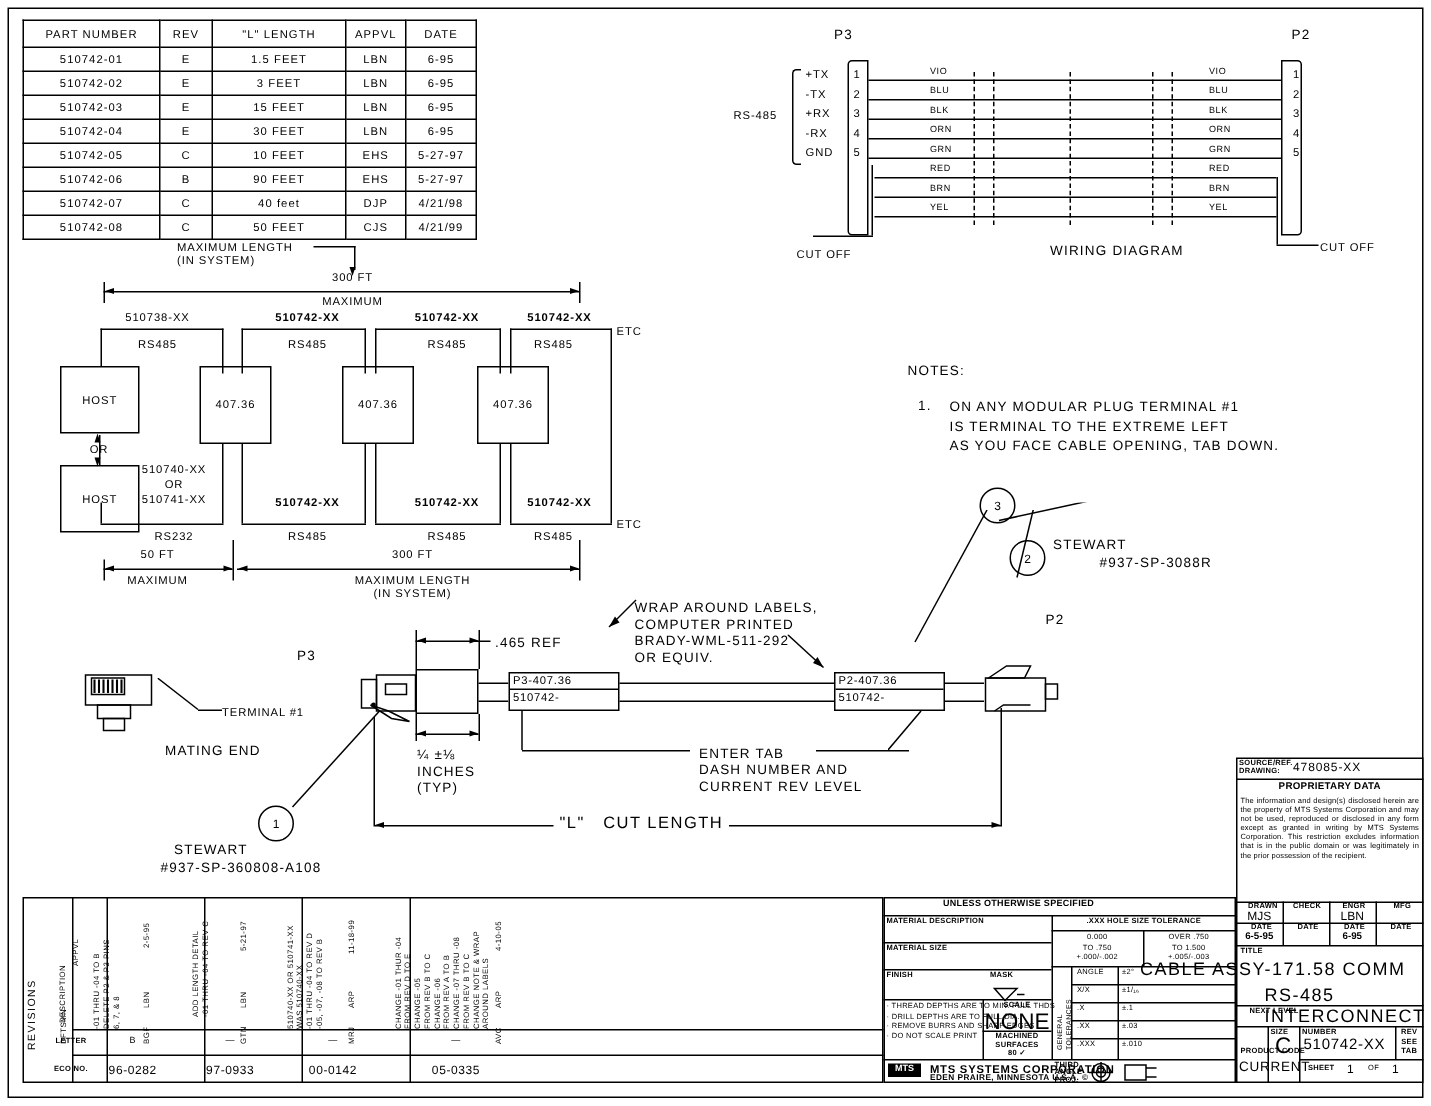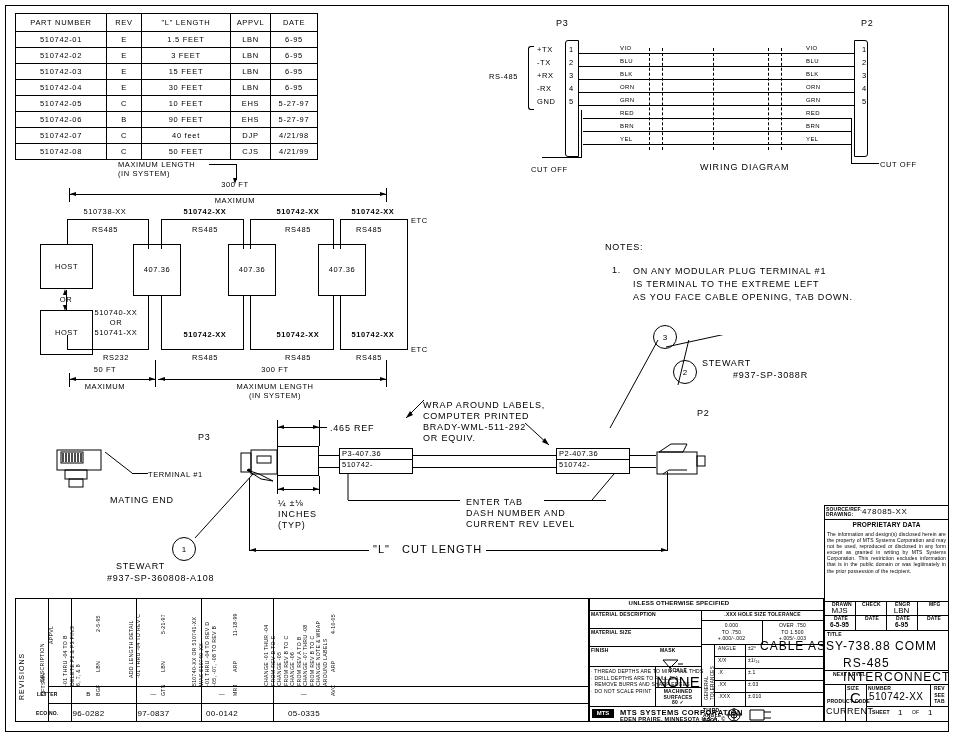--- a/index.html
+++ b/index.html
@@ -450,21 +450,21 @@
   <div class="abs rot" style="left:95px;top:676px;height:20px;">BGF</div>
   <div class="abs t6 ctr" style="left:56px;top:691px;width:65px;">B</div>
   <div class="abs t6 ctr" style="left:56px;top:709px;width:65px;font-size:8px;">96-0282</div>
 
   <div class="abs rot" style="left:128px;top:602px;height:76px;">ADD LENGTH DETAIL
 -01 THRU -04 TO REV C</div>
   <div class="abs rot" style="left:160px;top:602px;height:32px;">5-21-97</div>
   <div class="abs rot" style="left:160px;top:648px;height:24px;">LBN</div>
   <div class="abs rot" style="left:160px;top:676px;height:20px;">GTN</div>
   <div class="abs t6 ctr" style="left:121px;top:691px;width:65px;">—</div>
-  <div class="abs t6 ctr" style="left:121px;top:709px;width:65px;font-size:8px;">97-0837</div>
+  <div class="abs t6 ctr" style="left:121px;top:709px;width:65px;font-size:8px;">97-0933</div>
 
   <div class="abs rot" style="left:191px;top:602px;height:84px;">510740-XX OR 510741-XX
 WAS 510740-XX
 -01 THRU -04 TO REV D
 -05, -07, -08 TO REV B</div>
   <div class="abs rot" style="left:232px;top:602px;height:34px;">11-18-99</div>
   <div class="abs rot" style="left:232px;top:648px;height:24px;">ARP</div>
   <div class="abs rot" style="left:232px;top:676px;height:20px;">MRJ</div>
   <div class="abs t6 ctr" style="left:186px;top:691px;width:72px;">—</div>
   <div class="abs t6 ctr" style="left:186px;top:709px;width:72px;font-size:8px;">00-0142</div>
@@ -515,21 +515,21 @@
   <div class="abs t5 b" style="left:834px;top:616px;">DATE</div>
   <div class="abs t5 b" style="left:865px;top:616px;">DATE</div>
   <div class="abs t5 b" style="left:896px;top:616px;">DATE</div>
   <div class="abs t5 b" style="left:927px;top:616px;">DATE</div>
   <div class="abs ctr b" style="left:824px;top:621px;width:31px;font-size:6.5px;">6-5-95</div>
   <div class="abs ctr b" style="left:855px;top:621px;width:31px;font-size:6.5px;"></div>
   <div class="abs ctr b" style="left:886px;top:621px;width:31px;font-size:6.5px;">6-95</div>
   <div class="abs ctr b" style="left:917px;top:621px;width:31px;font-size:6.5px;"></div>
 
   <div class="abs t5 b" style="left:827px;top:632px;">TITLE</div>
-  <div class="abs" style="left:760px;top:639px;font-size:12px;letter-spacing:1px;">CABLE ASSY-738.88 COMM</div>
+  <div class="abs" style="left:760px;top:639px;font-size:12px;letter-spacing:1px;">CABLE ASSY-171.58 COMM</div>
   <div class="abs" style="left:795px;top:656px;font-size:12px;letter-spacing:1px;margin-left:48px;">RS-485 INTERCONNECT</div>
 
   <div class="ln hl" style="left:824px;top:670px;width:125px;"></div>
   <div class="abs t5 b" style="left:833px;top:672px;">NEXT LEVEL</div>
   <div class="ln hl" style="left:824px;top:684px;width:125px;"></div>
 
   <div class="ln vl" style="left:845px;top:684px;height:38px;"></div>
   <div class="ln vl" style="left:866px;top:684px;height:38px;"></div>
   <div class="ln vl" style="left:930px;top:684px;height:22px;"></div>
   <div class="ln hl" style="left:866px;top:706px;width:83px;"></div>

